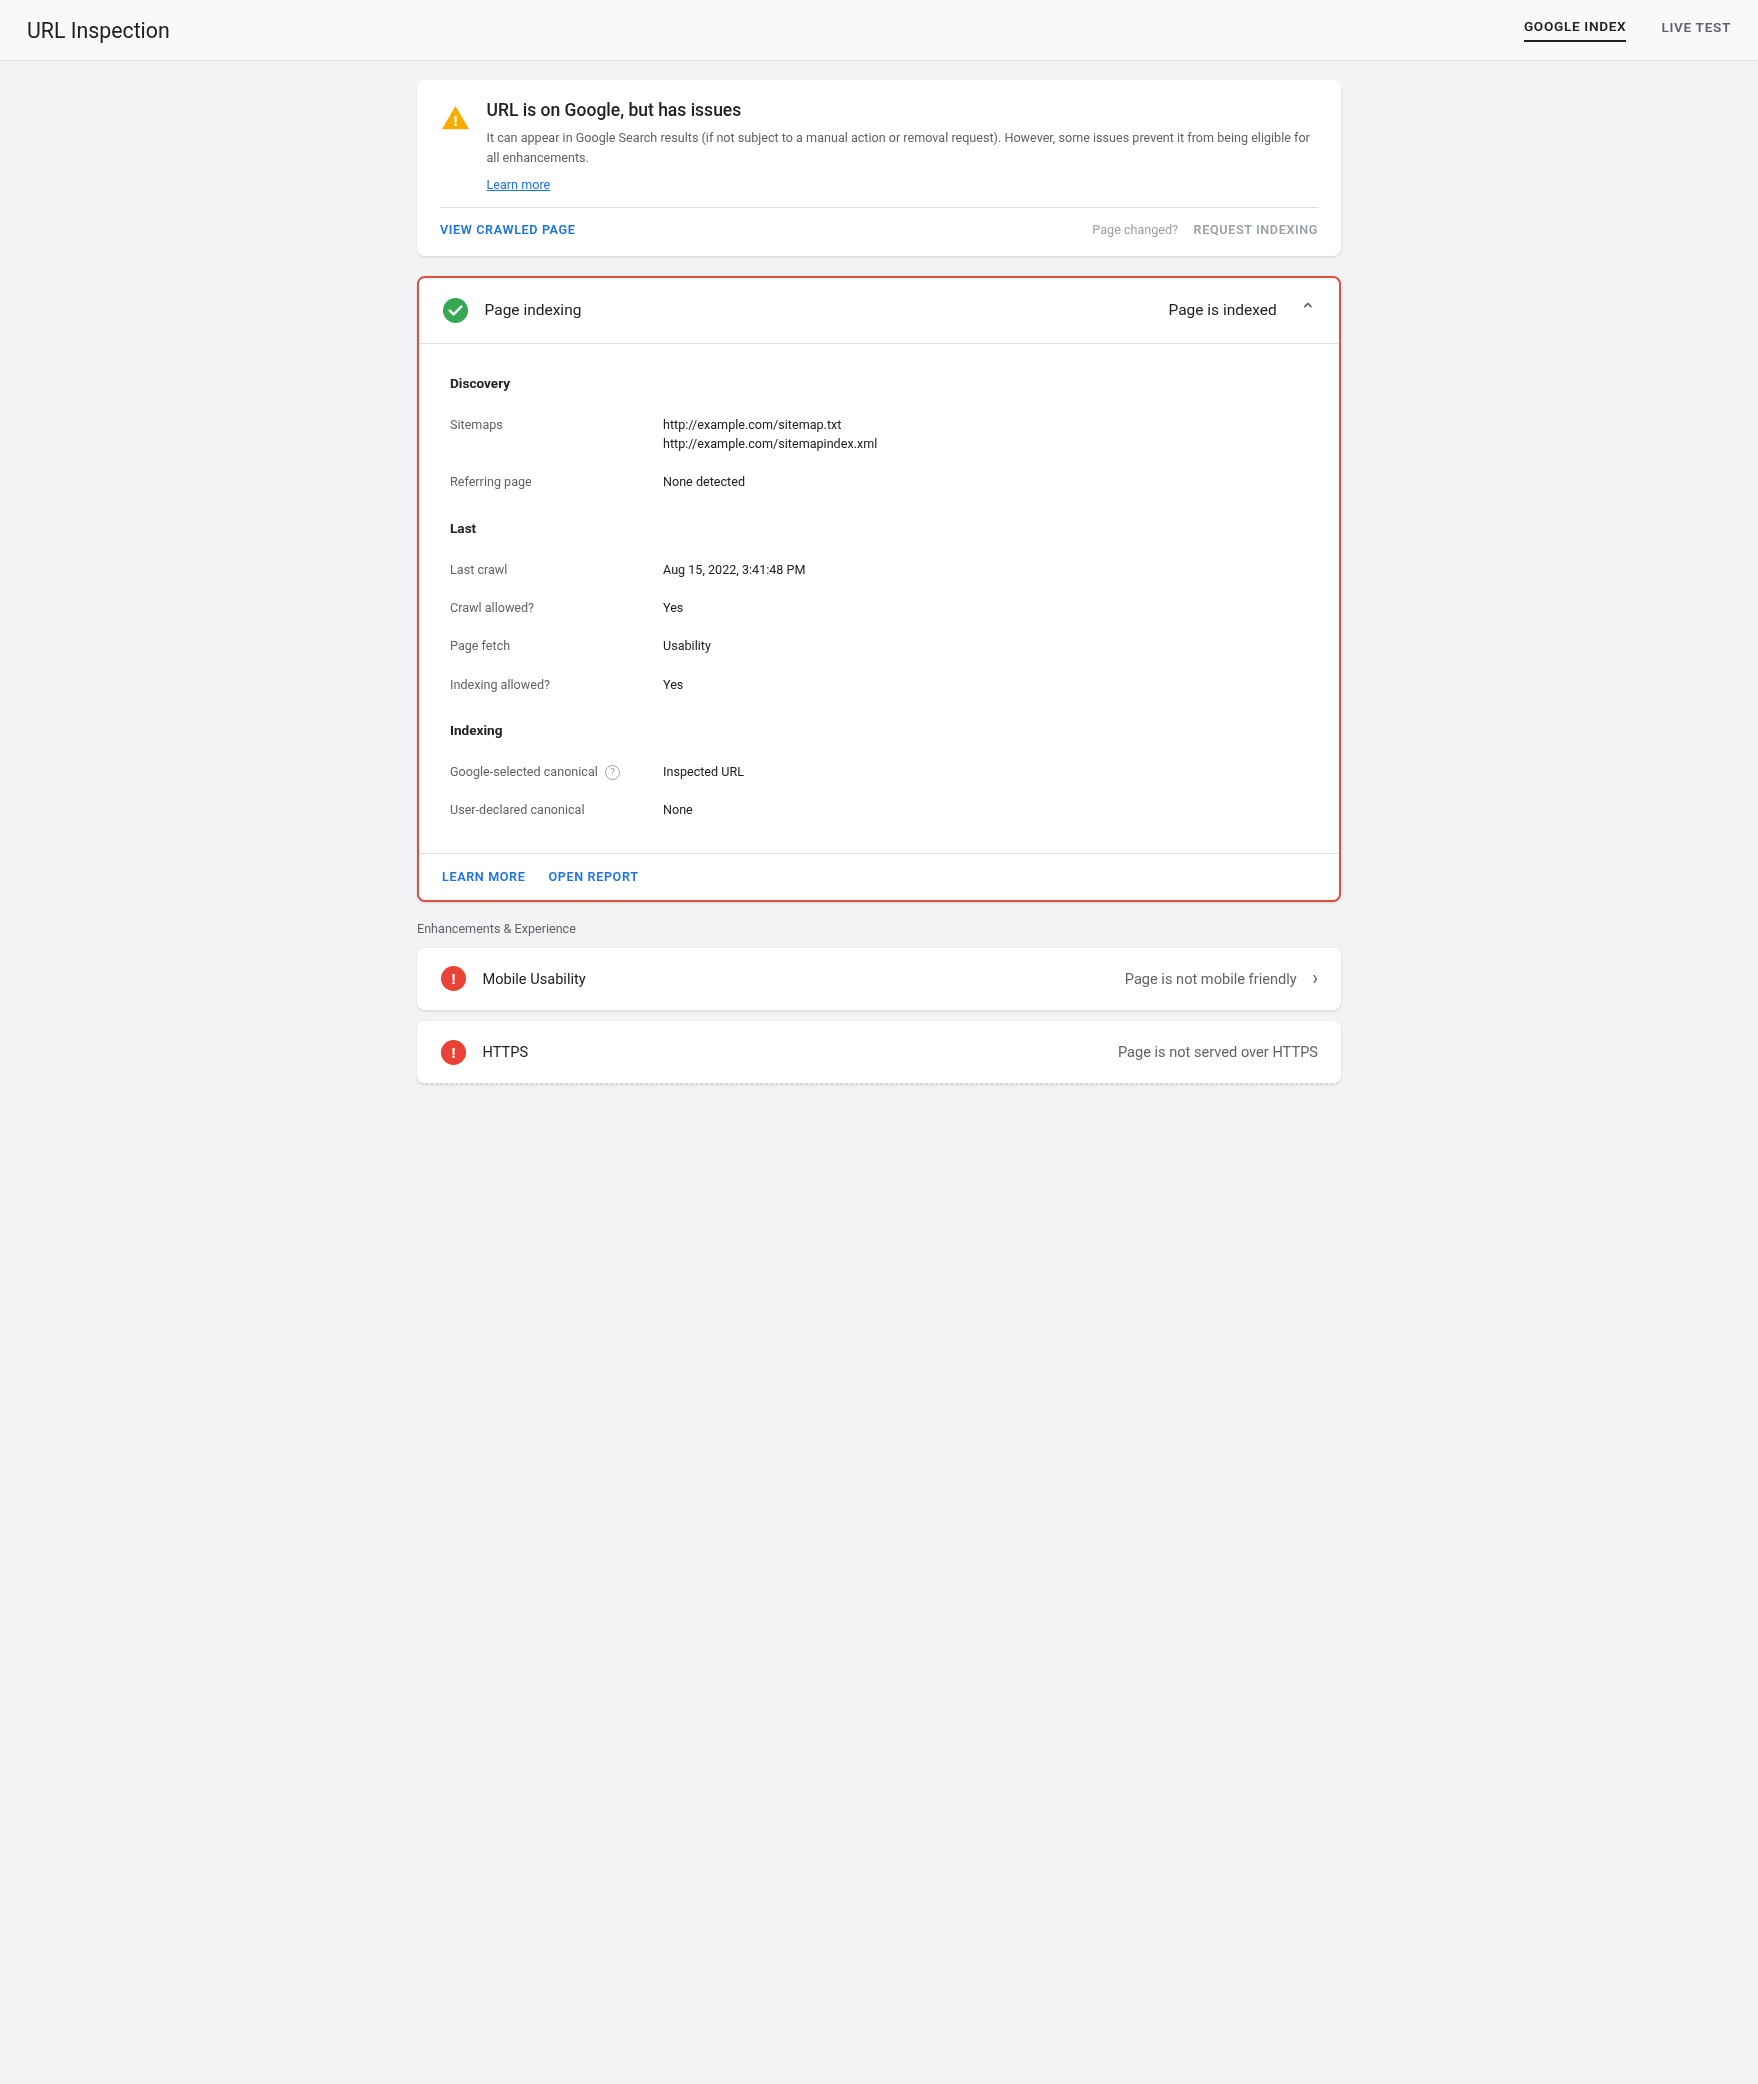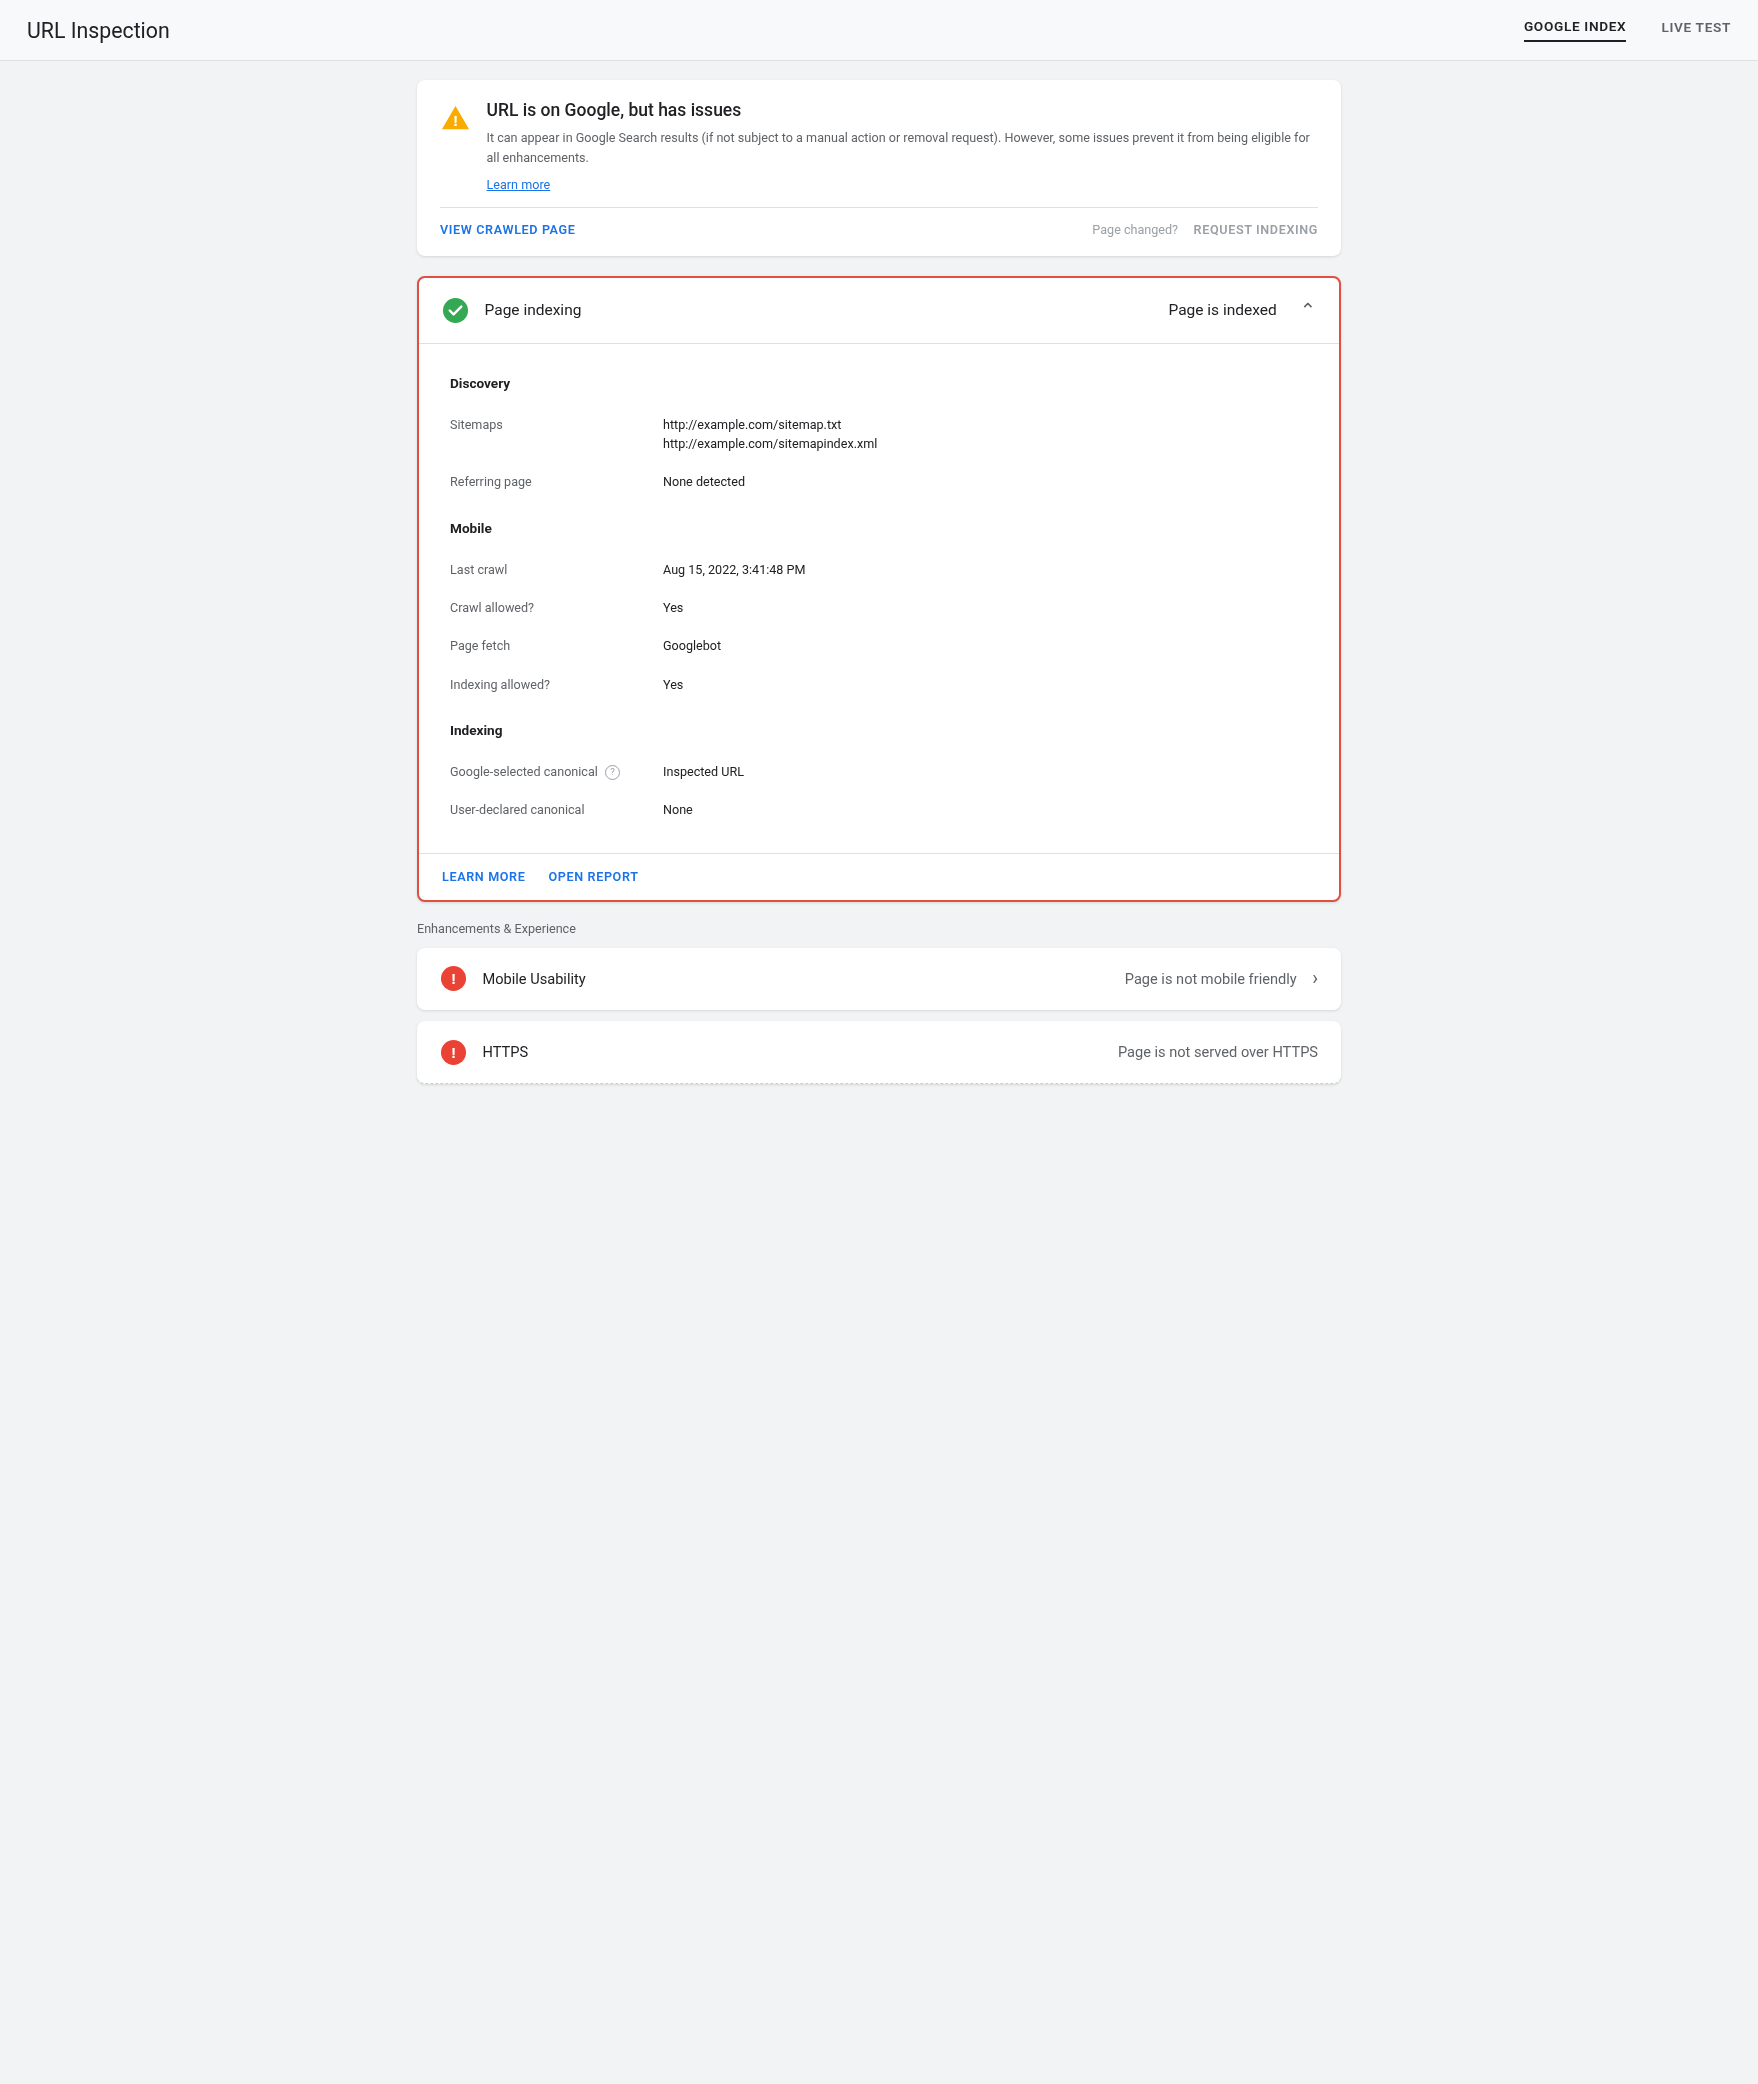--- a/index.html
+++ b/index.html
@@ -314,32 +314,32 @@
         <div class="detail-value">
           <div>http://example.com/sitemap.txt</div>
           <div>http://example.com/sitemapindex.xml</div>
         </div>
       </div>
       <div class="detail-row">
         <div class="detail-label">Referring page</div>
         <div class="detail-value">None detected</div>
       </div>
 
-      <div class="subsection-title" style="margin-top:17.5px;">Mobile</div>
+      <div class="subsection-title" style="margin-top:17.5px;">Last</div>
       <div class="detail-row">
         <div class="detail-label">Last crawl</div>
         <div class="detail-value">Aug 15, 2022, 3:41:48 PM</div>
       </div>
       <div class="detail-row">
         <div class="detail-label">Crawl allowed?</div>
         <div class="detail-value">Yes</div>
       </div>
       <div class="detail-row">
         <div class="detail-label">Page fetch</div>
-        <div class="detail-value">Googlebot</div>
+        <div class="detail-value">Usability</div>
       </div>
       <div class="detail-row">
         <div class="detail-label">Indexing allowed?</div>
         <div class="detail-value">Yes</div>
       </div>
 
       <div class="subsection-title" style="margin-top:17.5px;">Indexing</div>
       <div class="detail-row">
         <div class="detail-label">
           <span>Google-selected canonical</span>

